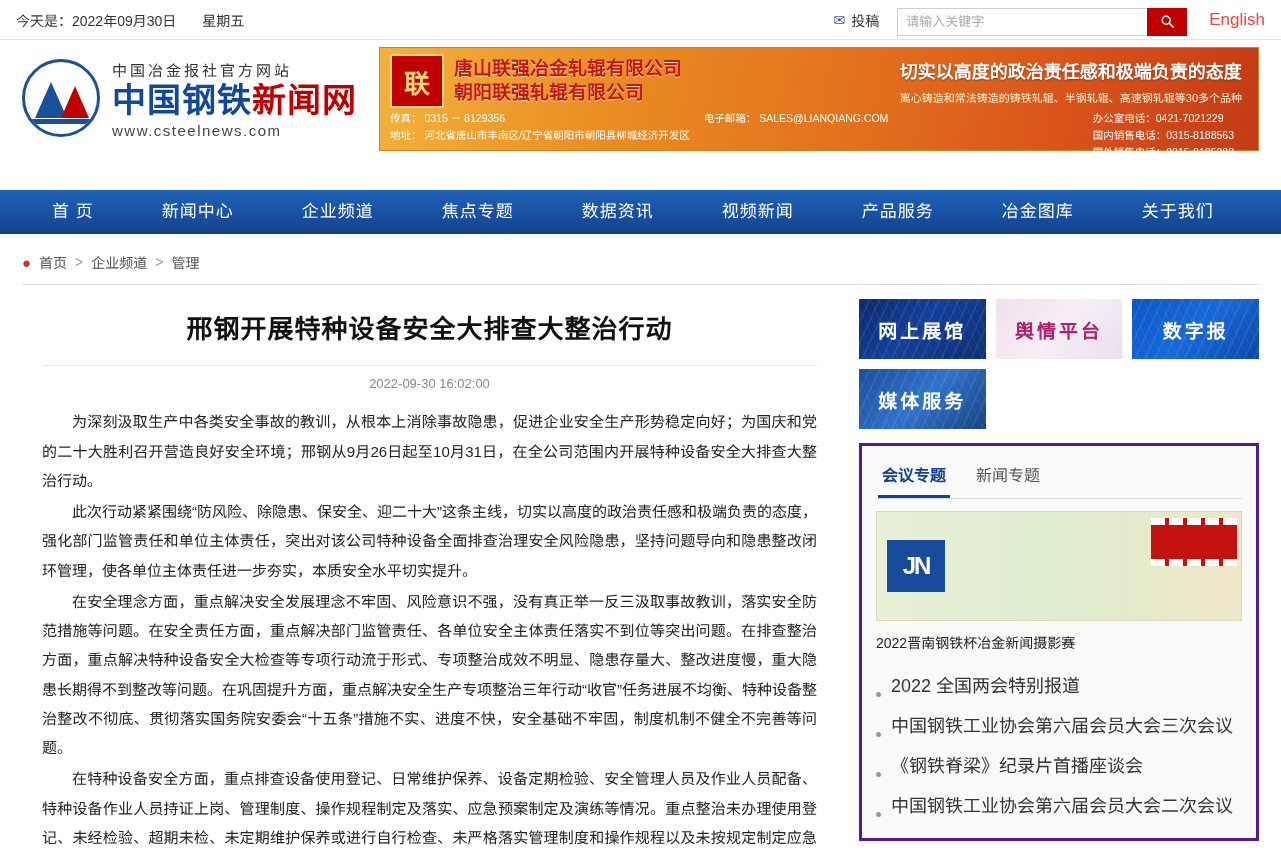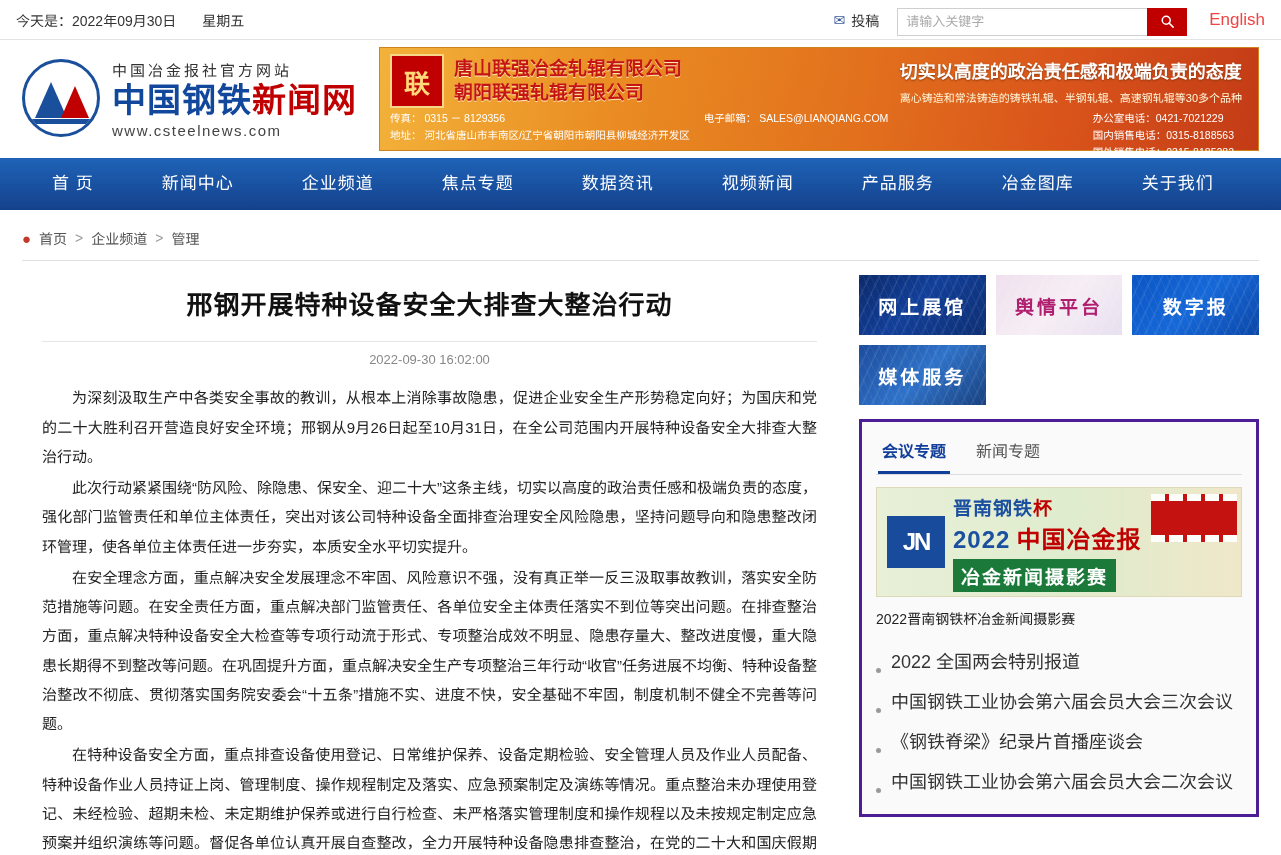--- a/index.html
+++ b/index.html
@@ -124,24 +124,25 @@
   }
   .banner-bottom {
     display: flex; font-size: 10.5px; color: #fff;
     gap: 0; margin-top: 2px; line-height: 1.6;
   }
   .banner-bottom .col { padding-right: 14px; }
   .banner-bottom .col.right { margin-left: auto; text-align: left; }
 
   
   .mainnav {
-    height: 52px;
+    height: 44px;
     background: linear-gradient(180deg,#1f63b8 0%, #14418c 100%);
     display: flex; align-items: center;
     padding: 0 28px;
+    margin-top: 32px;
   }
   .mainnav a {
     color: #fff; font-size: 17px; text-decoration: none;
     padding: 0 34px; line-height: 48px; letter-spacing: 1px;
   }
   .mainnav a:first-child { padding-left: 24px; }
 
   
   .crumb-wrap { padding: 18px 22px 0 22px; }
   .crumb {
@@ -394,30 +395,20 @@
     </div>
 
     <div class="panel">
       <div class="tabs">
         <div class="tab active">会议专题</div>
         <div class="tab">新闻专题</div>
       </div>
 
       <div class="promo">
         <div class="logoblk">JN</div>
-        <div class="lines">
-          <div class="pl1">
-            <span>晋南钢铁</span><span class="cup">杯</span>
-          </div>
-          <div class="pl2">
-            <span class="yr">2022</span>
-            <span>中国冶金报</span>
-          </div>
-          <div class="pl3">冶金新闻摄影赛</div>
-        </div>
         <div class="film"></div>
       </div>
 
       <div class="promo-caption">2022晋南钢铁杯冶金新闻摄影赛</div>
 
       <div class="news-list">
         <div class="news-item">
           <span class="dot"></span>
           <span>2022 全国两会特别报道</span>
         </div>

